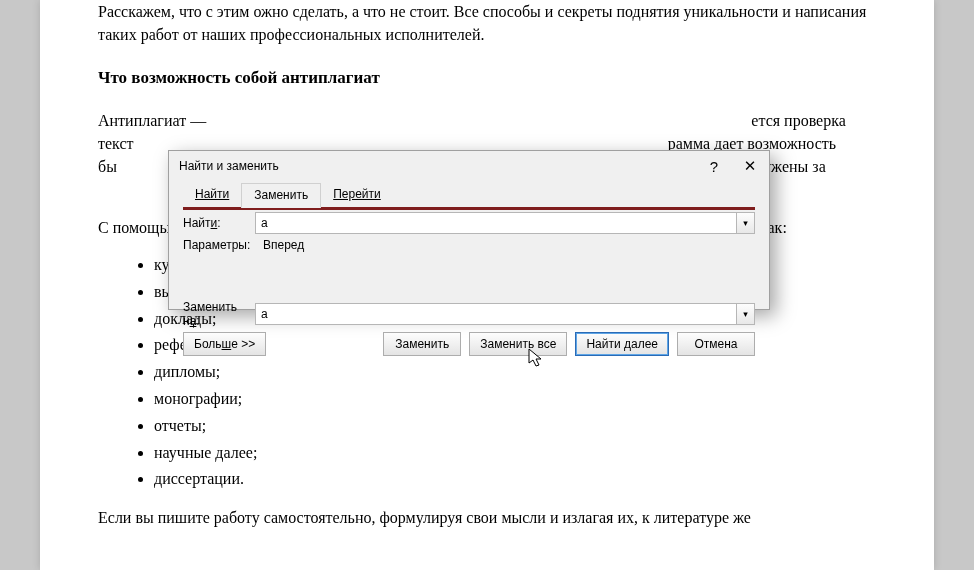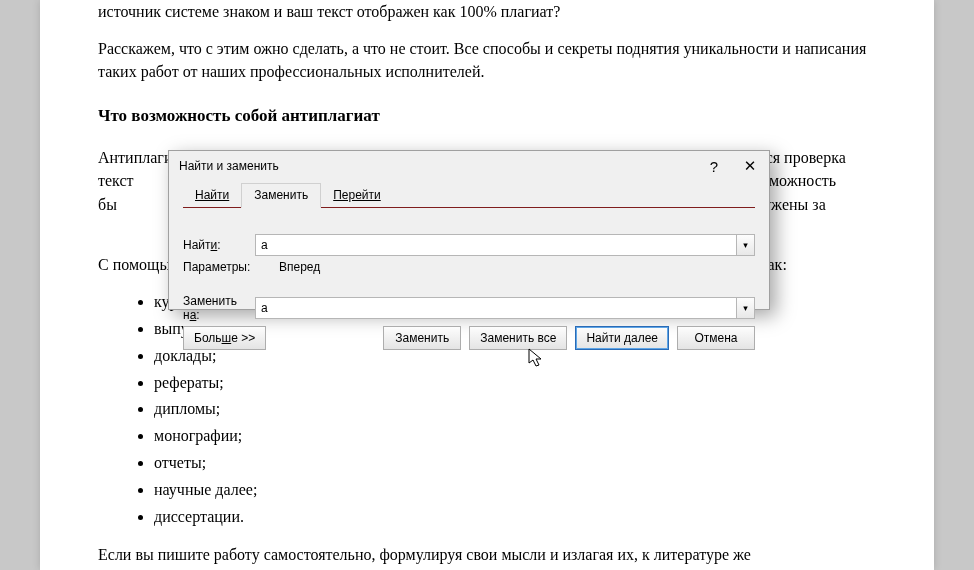--- a/index.html
+++ b/index.html
@@ -80,23 +80,22 @@
     }
     .dialog-close {
       font-weight: normal;
       font-family: Arial, sans-serif;
     }
     .dialog-body {
       padding: 4px 14px 12px 14px;
     }
     .tabs {
       display: flex;
-      border-bottom: 1px solid #7f1d1d;
-      margin-bottom: 26px;
-      align-items: flex-end;
+      border-bottom: 3px solid #7f1d1d;
+      margin-bottom: 2px;
     }
     .tab {
       padding: 4px 12px 5px 12px;
       font-size: 12px;
       cursor: default;
       position: relative;
       color: #000;
     }
     .tab u {
       text-decoration: underline;
@@ -139,23 +138,23 @@
       border-left: none;
       background: linear-gradient(#fdfdfd, #e8e8e8);
       font-size: 9px;
       display: flex;
       align-items: center;
       justify-content: center;
       cursor: default;
     }
     .params-row {
       display: flex;
-      gap: 24px;
-      font-size: 12px;
-      margin-bottom: 20px;
+      gap: 8px;
+      font-size: 12px;
+      margin-bottom: 48px;
     }
     .params-label {
       width: 72px;
     }
     .dialog-buttons {
       display: flex;
       justify-content: space-between;
       align-items: center;
     }
     .dialog-buttons-right {
@@ -184,21 +183,20 @@
       left: 528px;
       top: 348px;
       pointer-events: none;
     }
   </style>
 </head>
 <body>
 
 <div class="page">
   <div class="content">
-    <p class="para">источник системе знаком и ваш текст отображен как 100% плагиат?</p>
     <p class="para">Расскажем, что с этим ожно сделать, а что не стоит. Все способы и секреты поднятия уникальности и написания таких работ от наших профессиональных исполнителей.</p>
     <p class="heading">Что возможность собой антиплагиат</p>
     <p class="para">
       <span>Антиплагиат — </span><span style="visibility:hidden">hidden text hidden text hidden text hidden text hidden text hidden text hidden text hi</span><span>ется проверка текст</span><span style="visibility:hidden">hidd text hidden text hidden text hidden text hidden text hidden text hidden text hid</span><span>рамма дает возможность бы</span><span style="visibility:hidden">hidden text hidden text hidden text hidden text hidden text hidden text hidden hid</span><span>менте будут обнаружены за</span><span style="visibility:hidden">hidden text hidden text hidden text hidden text hidden text hidden text hidden text hid</span><span>ки на оригинал (ы).</span>
     </p>
     <p class="para">
       <span>С помощью си</span><span style="visibility:hidden">hidden text hidden text hidden text hidden text hidden text hidden text hidden text hidd h</span><span>ак:</span>
     </p>
     <ul class="list">
       <li>курсовы</li>

